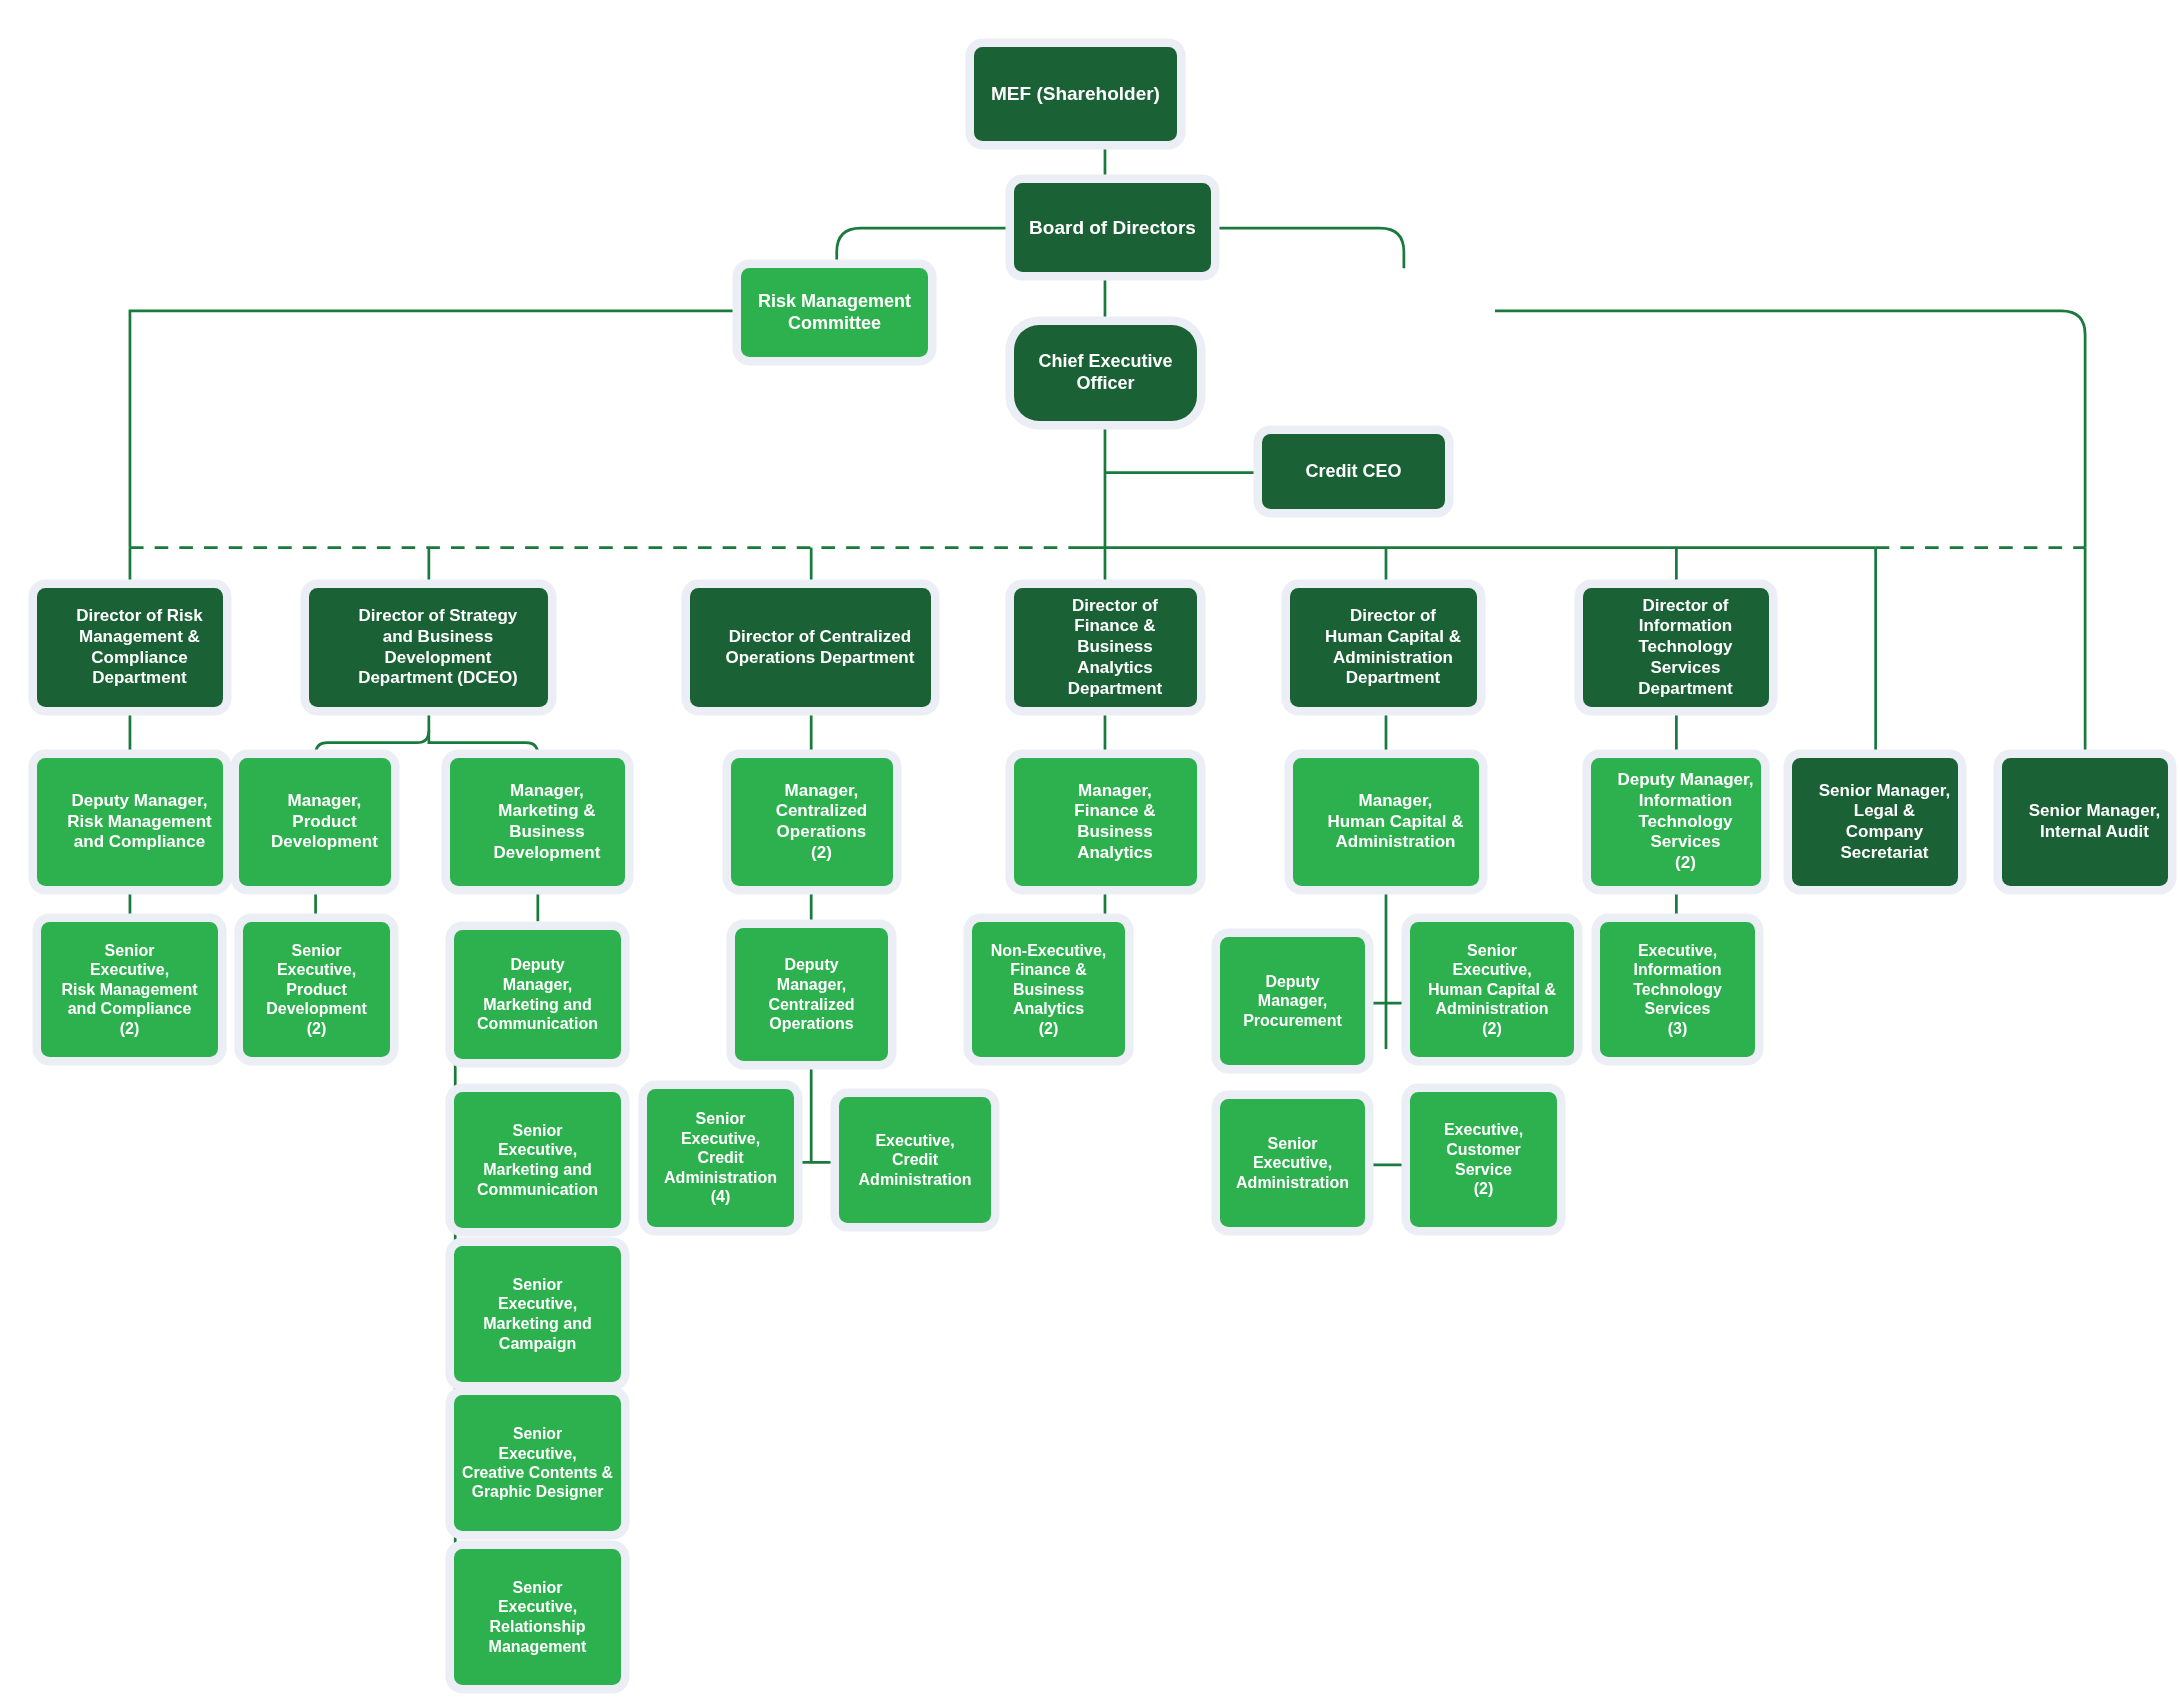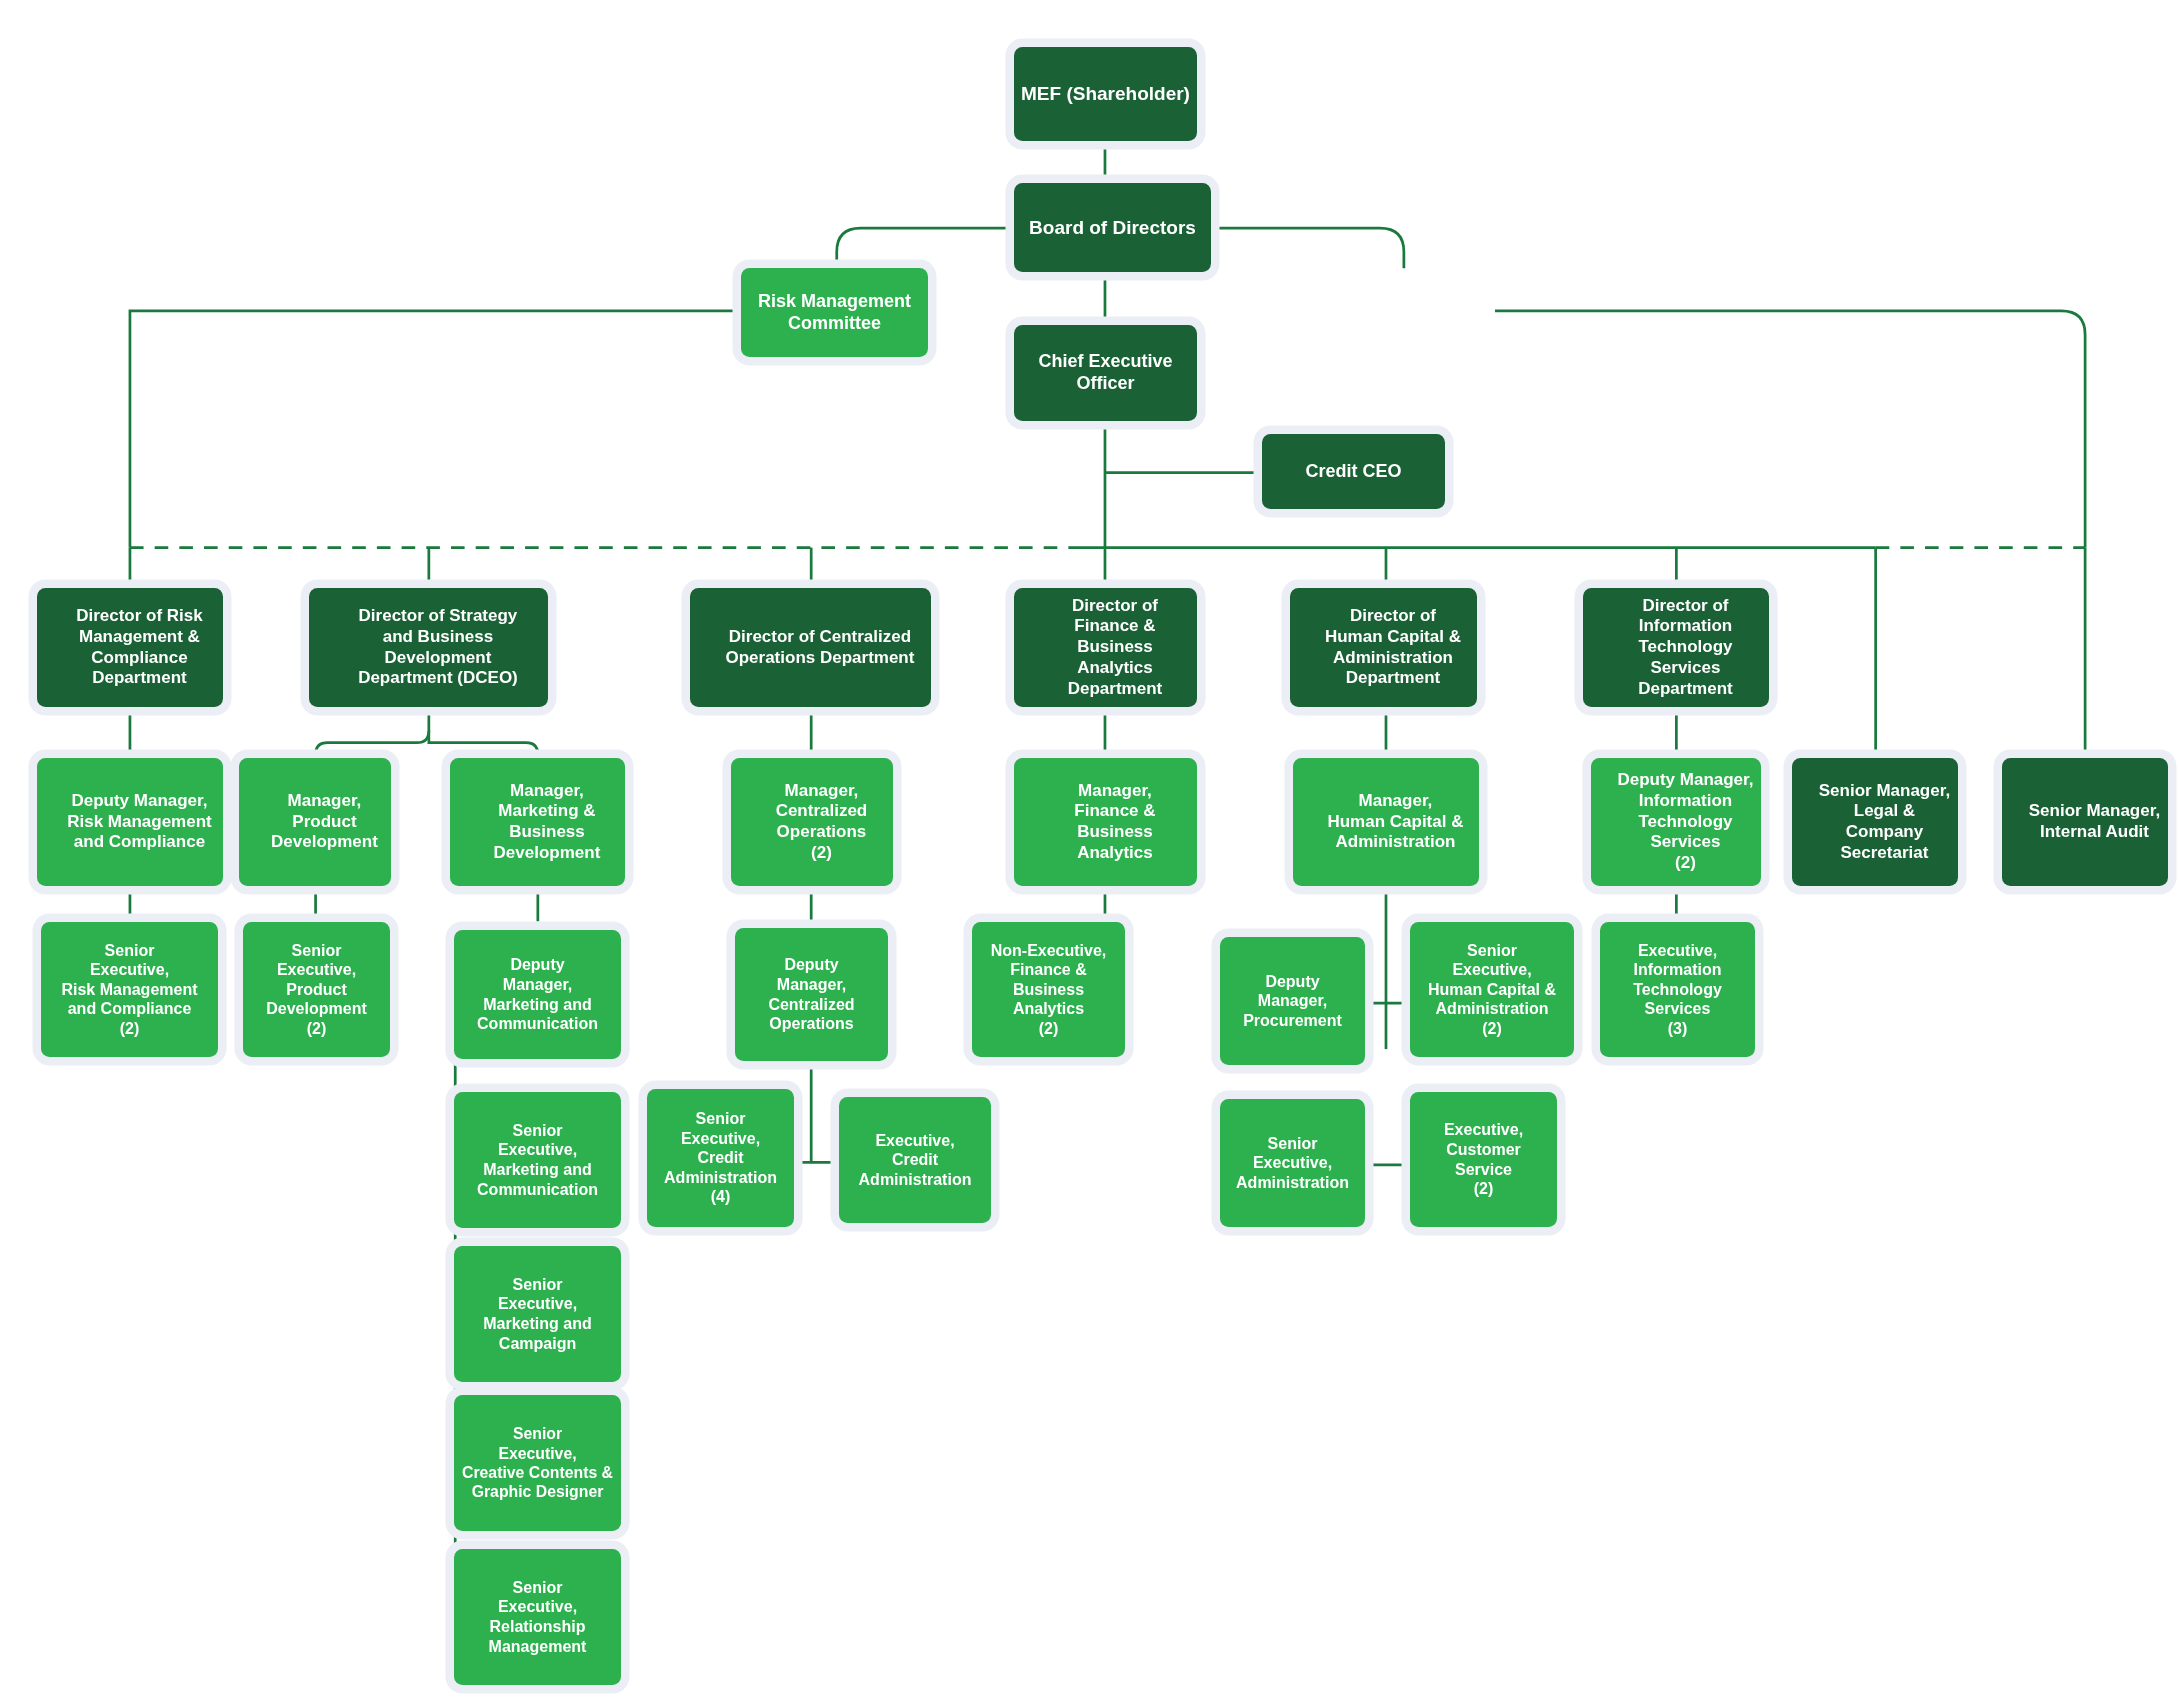--- a/index.html
+++ b/index.html
@@ -108,35 +108,35 @@
       <path d="M845 1365 L1062 1365"></path>
 
       <path d="M556 1178 Q534 1178 534 1200 L534 1878 Q534 1898 556 1898"></path>
       <path d="M534 1368 L556 1368"></path>
       <path d="M534 1543 L556 1543"></path>
       <path d="M534 1718 L556 1718"></path>
       <path d="M556 1898 L624 1898"></path>
     </g>
   </svg>
 
-  <div class="node dark f22" style="left:1014px;top:47px;width:183px;height:94px;">
+  <div class="node dark f22" style="left:974px;top:47px;width:203px;height:94px;">
     <span>MEF (Shareholder)</span>
   </div>
 
   <div class="node dark f22" style="left:1014px;top:183px;width:197px;height:89px;">
     <span>Board of Directors</span>
   </div>
 
   <div class="node light f21" style="left:741px;top:268px;width:187px;height:89px;">
     <span>Risk Management
 Committee</span>
   </div>
 
 
-  <div class="node dark f21" style="left:1014px;top:325px;width:183px;height:96px;">
+  <div class="node dark f21" style="left:1014px;top:325px;width:183px;height:96px;border-radius:25px;">
     <span>Chief Executive
 Officer</span>
   </div>
 
   <div class="node dark f21" style="left:1262px;top:434px;width:183px;height:75px;">
     <span>Credit CEO</span>
   </div>
 
   <div class="node dark f20" style="left:37px;top:588px;width:186px;height:119px;">
     <span>Director of Risk

